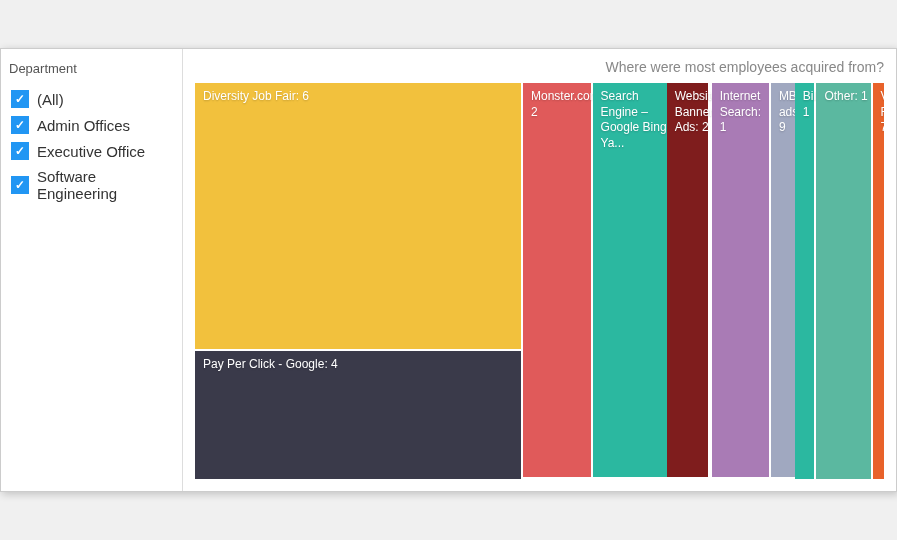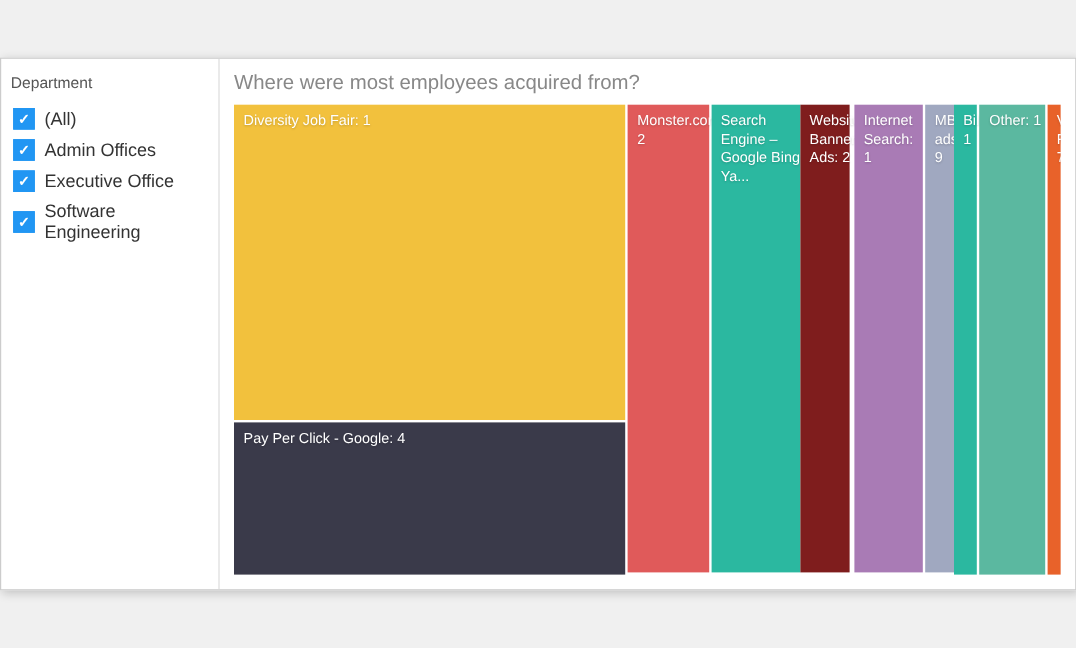--- a/index.html
+++ b/index.html
@@ -66,24 +66,25 @@
     }
     
     .chart-area {
       flex: 1;
       display: flex;
       flex-direction: column;
       padding: 10px 12px 12px 12px;
       overflow: hidden;
     }
     .chart-title {
-      font-size: 17px;
+      font-size: 14px;
       color: #888;
       margin-bottom: 8px;
       font-weight: normal;
+      text-align: right;
     }
     
     .treemap {
       flex: 1;
       position: relative;
       display: flex;
       overflow: hidden;
     }
     
     .col-left {
@@ -213,21 +214,21 @@
       </div>
     </div>
 
     <div class="chart-area">
       <div class="chart-title">Where were most employees acquired from?</div>
 
       <div class="treemap">
 
         <div class="col-left">
           <div class="cell-diversity">
-            <span class="cell-label">Diversity Job Fair: 1</span>
+            <span class="cell-label">Diversity Job Fair: 6</span>
           </div>
           <div class="cell-ppc">
             <span class="cell-label">Pay Per Click - Google: 4</span>
           </div>
         </div>
 
         <div class="col-right">
 
           <div class="row-top">
             <div class="cell-monster">

